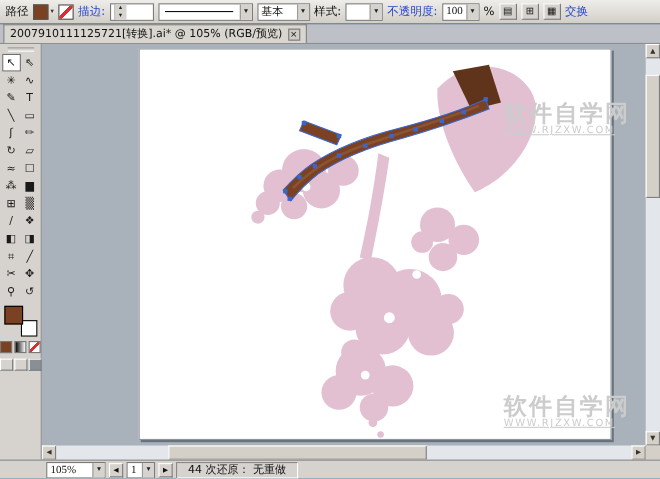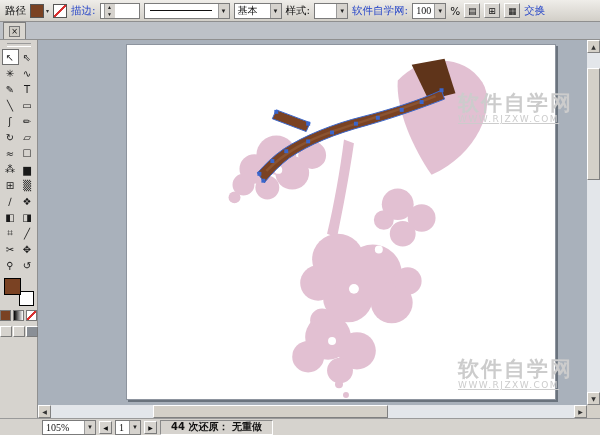--- a/index.html
+++ b/index.html
@@ -76,21 +76,21 @@
   .sb-corner { position:absolute; right:0; bottom:0; width:13px; height:13px; background:#d4d0c8; }
 
   
   .status-bar { position:absolute; left:0; right:0; bottom:0; height:17px; background:#d6d3ce;
     border-top:1px solid #9a9a9a; display:flex; align-items:center; gap:3px; padding-left:42px; font-size:10px; }
   .zoom-combo { width:54px; height:15px; }
   .nav-btn { width:13px; height:13px; background:#d6d3ce; border:1px solid;
     border-color:#fff #7b7b7b #7b7b7b #fff; font-size:6px; display:flex; align-items:center; justify-content:center; }
   .page-field { width:26px; height:15px; }
   .status-field { height:15px; display:flex; align-items:center; padding:0 10px;
-    border:1px solid; border-color:#8a8a8a #fff #fff #8a8a8a; background:#d6d3ce; white-space:nowrap;font-weight:bold; }
+    border:1px solid; border-color:#8a8a8a #fff #fff #8a8a8a; background:#d6d3ce; white-space:nowrap; }
 </style>
 </head>
 <body>
 
 <div class="app">
 
   <div class="control-bar">
     <span class="cb-label">路径</span>
     <span class="swatch" style="background: rgb(122, 66, 35);"></span>
     <span class="swatch-arrow">▾</span>
@@ -109,34 +109,35 @@
     </span>
     <span class="combo" style="width:48px">
       <span>基本</span>
       <span class="arrow-btn">▼</span>
     </span>
     <span class="cb-label">样式:</span>
     <span class="combo" style="width:34px">
       <span></span>
       <span class="arrow-btn">▼</span>
     </span>
-    <span class="link">软件自学网:</span>
+    <span class="link">不透明度:</span>
     <span class="combo" style="width:34px">
       <span>100</span>
       <span class="arrow-btn">▼</span>
     </span>
     <span class="cb-label">%</span>
     <span class="mini-btn">▤</span>
     <span class="mini-btn">⊞</span>
     <span class="mini-btn">▦</span>
     <span class="link">交换</span>
   </div>
 
   <div class="tab-bar">
     <div class="tab">
+      <span>2007910111125721[转换].ai* @ 105% (RGB/预览)</span>
       <span class="tab-close">×</span>
     </div>
   </div>
 
   <div class="toolbox">
     <div class="tool-grip"></div>
     <div class="tool-grid">
         <div class="tool active">↖</div>
         <div class="tool">⇖</div>
         <div class="tool">✳</div>

